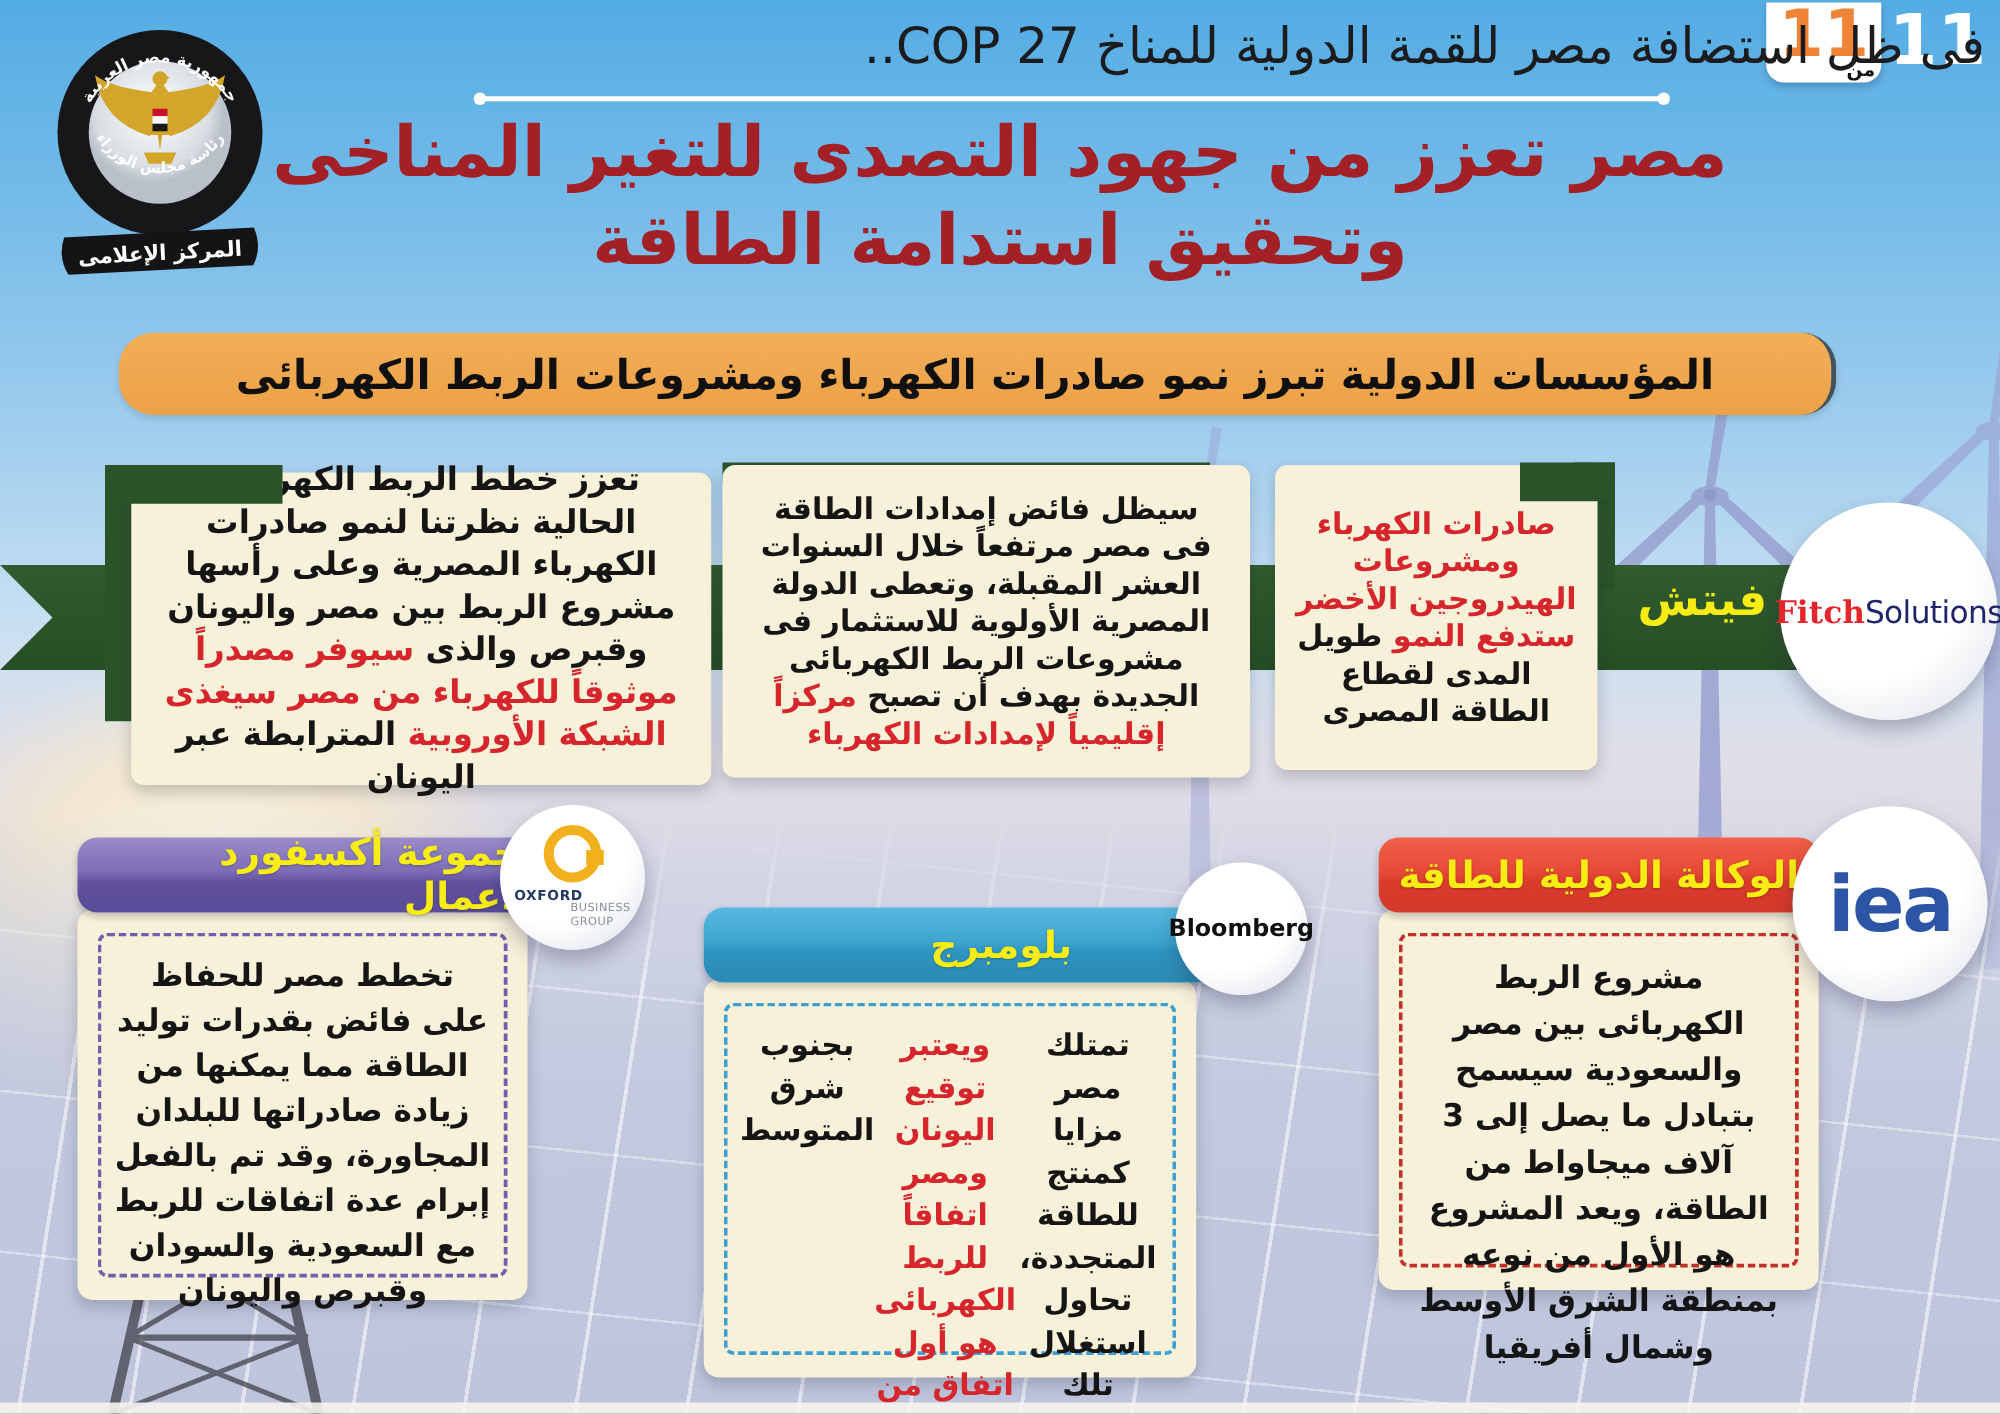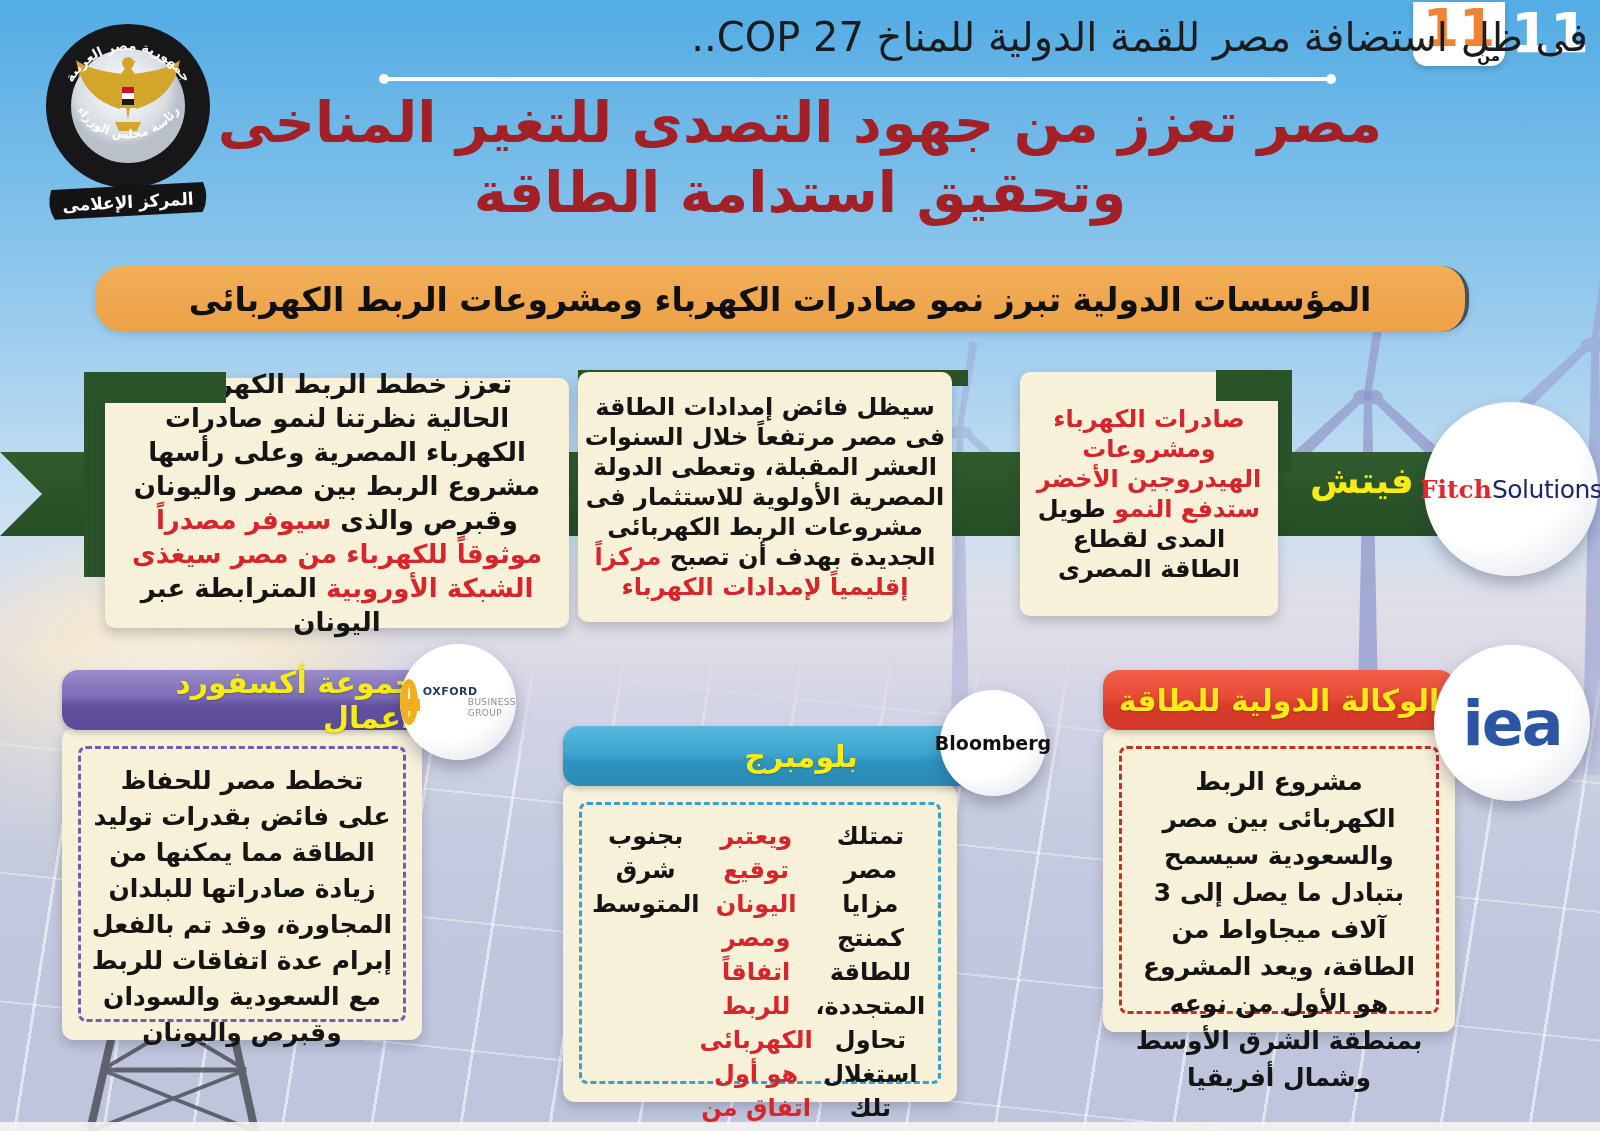--- a/index.html
+++ b/index.html
@@ -56,30 +56,30 @@
   .br2{left:578px;top:370px;width:390px;height:16px;z-index:1;}
   .br3h{left:1216px;top:370px;width:76px;height:31px;}
   .br3v{left:1259px;top:370px;width:33px;height:102px;z-index:1;}
   .fitch-label{left:1310px;top:460px;width:120px;text-align:left;z-index:2;
     font-size:36px;font-weight:bold;color:#f7ec13;}
   
   .card{background:#f7f1da;border-radius:10px;box-shadow:0 5px 12px rgba(30,30,50,.22);
     z-index:2;display:flex;align-items:center;justify-content:center;direction:rtl;
     text-align:center;font-weight:bold;color:#151515;}
   .card1{left:105px;top:378px;width:436px;height:238px;font-size:26px;line-height:34px;padding:6px 14px;}
-  .card2{left:578px;top:372px;width:374px;height:238px;font-size:24px;line-height:30px;padding:6px 0;}
+  .card2{left:578px;top:372px;width:374px;height:238px;font-size:24px;line-height:30px;padding:6px 24px;}
   .card3{left:1020px;top:372px;width:238px;height:232px;font-size:24px;line-height:30px;padding:6px 10px;}
   .em{color:#d6252b;}
   
   .circle{border-radius:50%;background:radial-gradient(circle at 36% 30%,#ffffff 55%,#e6e9ee 85%,#d3d8e0 100%);
     box-shadow:0 8px 16px rgba(40,40,70,.3);z-index:4;display:flex;align-items:center;justify-content:center;}
   .fitch-circle{left:1424px;top:402px;width:174px;height:174px;flex-direction:row;gap:0;}
   .fitch-circle .p1{font-family:"DejaVu Serif",serif;font-weight:bold;font-size:25px;color:#e4262c;}
   .fitch-circle .p2{font-size:25px;color:#20246a;letter-spacing:-.5px;}
-  .obg-circle{left:400px;top:644px;width:116px;height:116px;gap:5px;}
+  .obg-circle{left:400px;top:644px;width:116px;height:116px;gap:5px;flex-direction:column;}
   .obg-mark{width:30px;height:30px;border:8px solid #f2b01e;border-radius:50%;position:relative;}
   .obg-mark:after{content:"";position:absolute;right:-10px;top:12px;width:14px;height:12px;background:#f2b01e;}
   .obg-text{display:flex;flex-direction:column;line-height:11px;}
   .obg-text .l1{font-size:11px;font-weight:bold;color:#233a60;letter-spacing:.5px;}
   .obg-text .l2,.obg-text .l3{font-size:9px;color:#8a8f98;letter-spacing:.4px;margin-left:45px;}
   .bb-circle{left:940px;top:690px;width:106px;height:106px;text-align:right;}
   .bb-circle span{font-size:19px;font-weight:bold;color:#101010;}
   .iea-circle{left:1434px;top:645px;width:156px;height:156px;}
   .iea-circle span{font-size:62px;font-weight:bold;color:#2d55a5;letter-spacing:-2px;}
   

